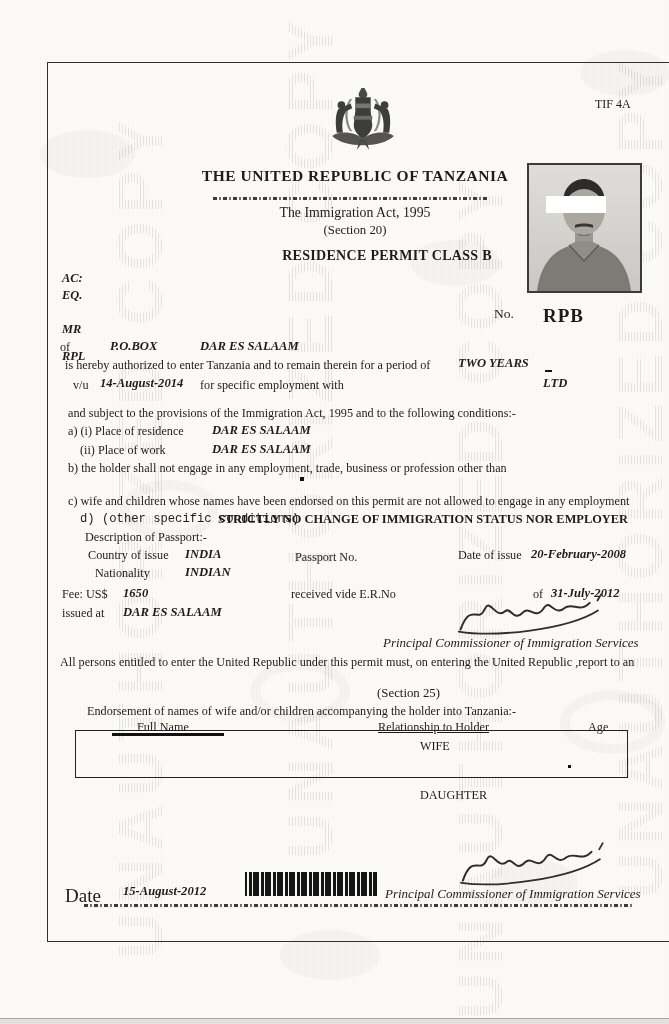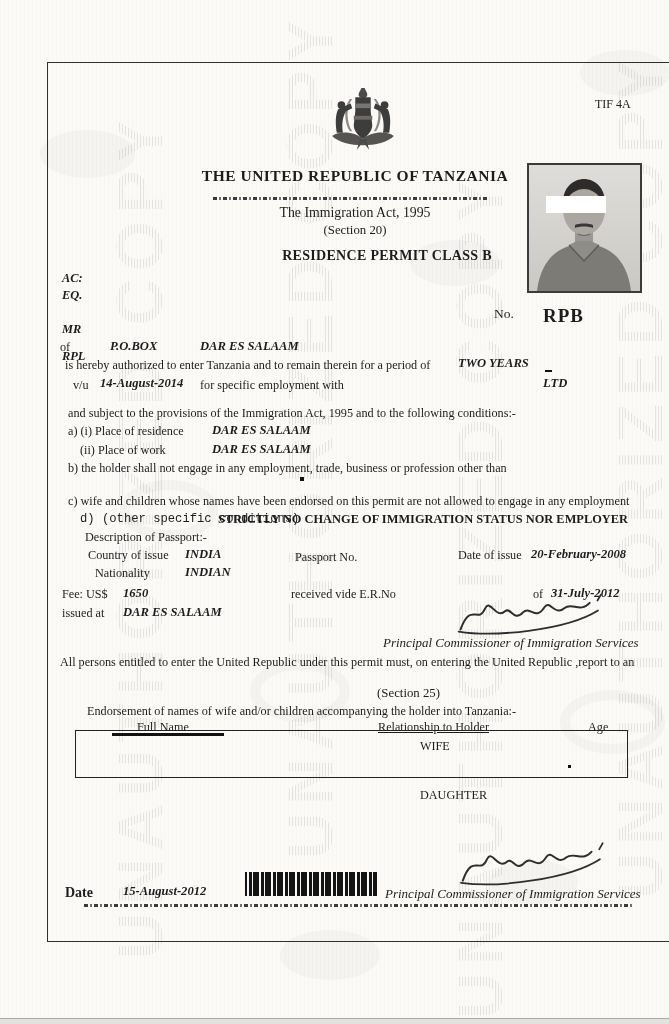--- a/index.html
+++ b/index.html
@@ -195,20 +195,20 @@
   <div class="mark" style="left:112px; top:733px; width:112px; height:2.6px;"></div>
   <div class="t" style="left:420px; top:739px;">WIFE</div>
   <div class="t" style="left:420px; top:760px;margin-top:28px;">DAUGHTER</div>
   <div class="mark" style="left:568px; top:765px; width:3px; height:3px;"></div>
 
   <svg class="sig" style="left:452px; top:842px; transform:rotate(-4deg);" viewBox="0 0 160 46">
     <path d="M10,34 C22,6 28,30 36,14 C42,4 46,26 56,18 C62,13 64,30 74,20 C82,13 86,30 96,16 C102,8 106,26 116,18 C124,12 132,24 142,14" fill="none" stroke="#2e2e2e" stroke-width="2" stroke-linecap="round"></path>
     <path d="M8,36 C44,44 118,40 150,22" fill="none" stroke="#2e2e2e" stroke-width="1.8" stroke-linecap="round"></path>
     <path d="M150,12 l4,-6" fill="none" stroke="#2e2e2e" stroke-width="1.8" stroke-linecap="round"></path>
   </svg>
-  <div class="t" style="left:65px; top:885px; font-size:14px;font-weight:bold;">Date</div>
+  <div class="t" style="left:65px; top:885px; font-size:19px;">Date</div>
   <div class="t val" style="left:123px; top:884px;">15-August-2012</div>
   <div class="barcode"></div>
   <div class="t itl" style="left:385px; top:886px;">Principal Commissioner of Immigration Services</div>
   <div class="hatch" style="left:84px; top:904px; width:549px;"></div>
 
   <div class="scan-edge"></div>
 </div>
 
 </body></html>

